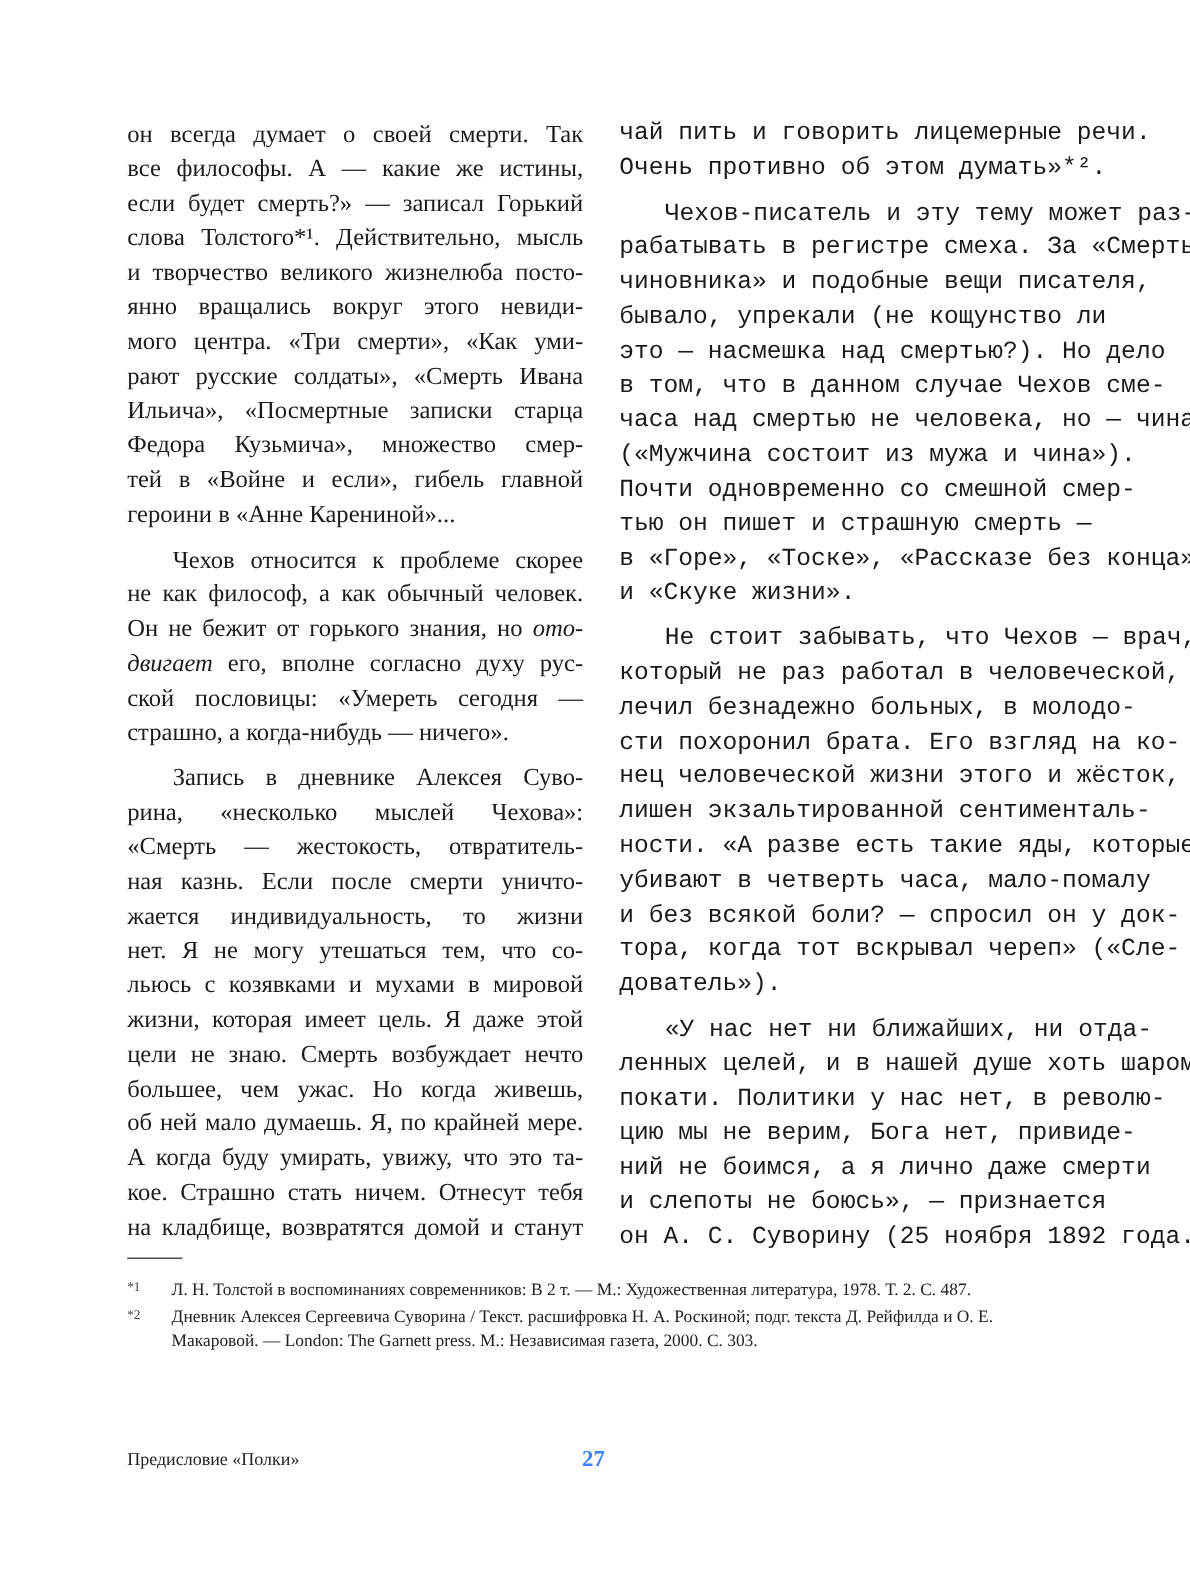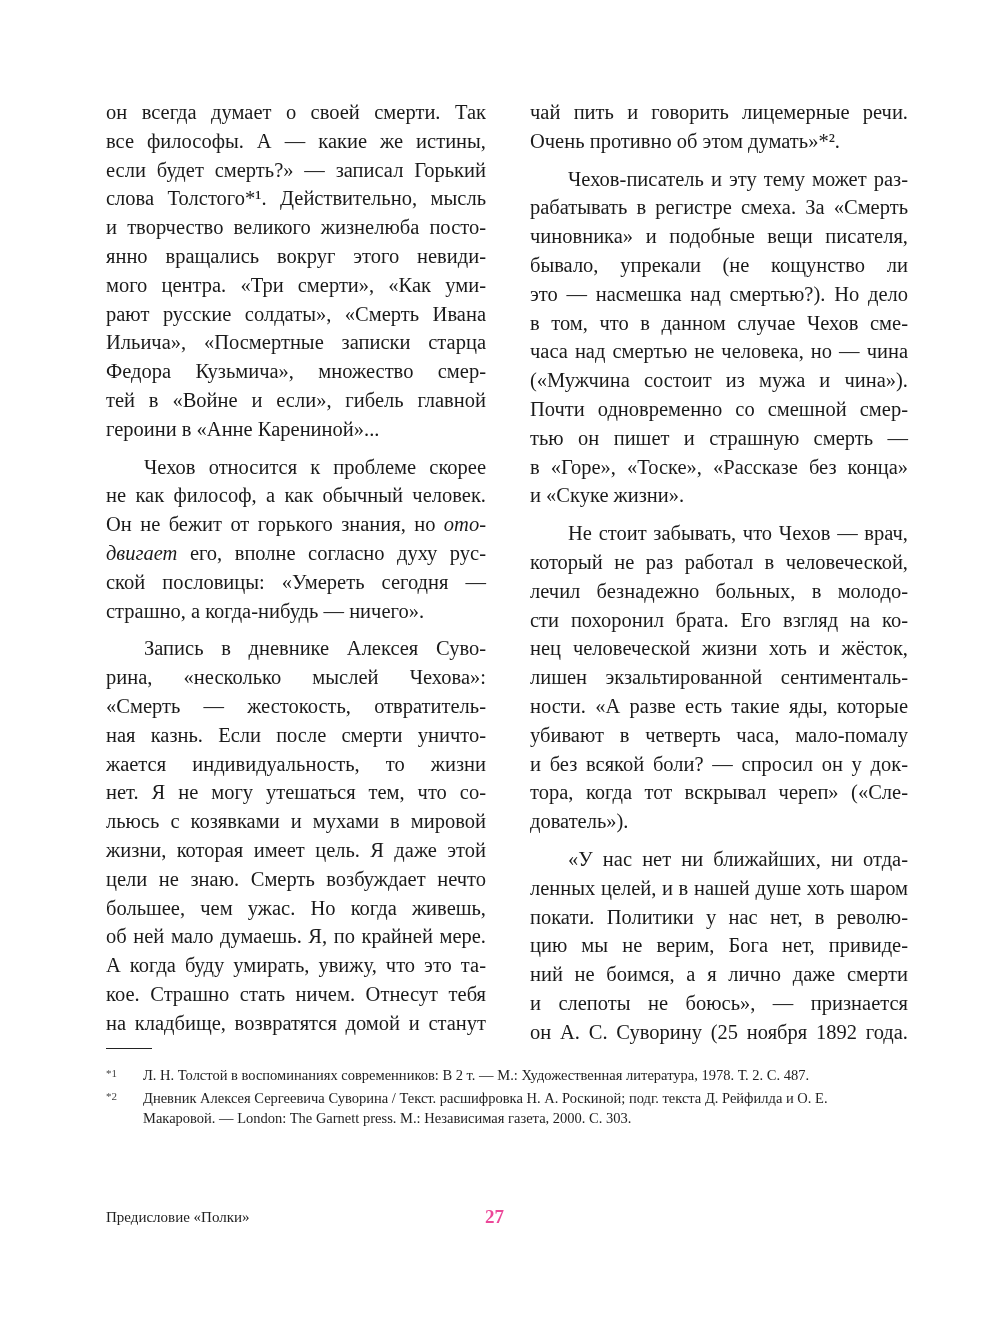--- a/index.html
+++ b/index.html
@@ -1,32 +1,32 @@
 <!DOCTYPE html>
 <html><head>
 <meta charset="utf-8">
 <style>
   html, body { margin: 0; padding: 0; background: #ffffff; }
   body { width: 992px; height: 1329px; position: relative; overflow: hidden;
          font-family: "Liberation Serif", "DejaVu Serif", serif; color: #1a1a1a; }
   .col { position: absolute; top: 98px; }
   .col-left { left: 106px; width: 380px; }
-  .col-right { left: 530px; width: 378px; }
+  .col-right { left: 516px; width: 378px; font-family: Liberation Mono, monospace; }
   .line { height: 28.8px; line-height: 28.8px; font-size: 20.5px;
           text-align: justify; text-align-last: justify; white-space: nowrap; overflow: visible; }
   .line.last { text-align-last: left; }
   .line.indent { padding-left: 38px; }
   .line.gap { margin-top: 9px; }
   .line span { display: inline; }
   .fn-rule { position: absolute; left: 106px; top: 1048px; width: 46px; height: 1px; background: #222; }
   .footnotes { position: absolute; left: 106px; top: 1065px; width: 790px; font-size: 14.5px; line-height: 20.5px; color: #222; }
   .fn { position: relative; padding-left: 37px; margin-bottom: 2px; }
   .fn-mark { position: absolute; left: 0; top: -2px; font-size: 11px; color: #444; }
   .footer-title { position: absolute; left: 106px; top: 1209px; font-size: 15px; color: #222; }
-  .page-num { position: absolute; left: 485px; top: 1206px; font-weight: bold; font-size: 19px; color: #ec4899; }
+  .page-num { position: absolute; left: 485px; top: 1206px; font-weight: bold; font-size: 19px; color: #3b82f6; }
   em.it { font-style: italic; }
 </style>
 </head>
 <body>
 
 <div class="col col-left">
   <div class="line">он всегда думает о своей смерти. Так</div>
   <div class="line">все философы. А — какие же истины,</div>
   <div class="line">если будет смерть?» — записал Горький</div>
   <div class="line">слова Толстого*¹. Действительно, мысль</div>
@@ -80,21 +80,21 @@
   <div class="line">(«Мужчина состоит из мужа и чина»).</div>
   <div class="line">Почти одновременно со смешной смер-</div>
   <div class="line">тью он пишет и страшную смерть —</div>
   <div class="line">в «Горе», «Тоске», «Рассказе без конца»</div>
   <div class="line last">и «Скуке жизни».</div>
 
   <div class="line indent gap">Не стоит забывать, что Чехов — врач,</div>
   <div class="line">который не раз работал в человеческой,</div>
   <div class="line">лечил безнадежно больных, в молодо-</div>
   <div class="line">сти похоронил брата. Его взгляд на ко-</div>
-  <div class="line">нец человеческой жизни хоть и жёсток,</div>
+  <div class="line">нец человеческой жизни этого и жёсток,</div>
   <div class="line">лишен экзальтированной сентименталь-</div>
   <div class="line">ности. «А разве есть такие яды, которые</div>
   <div class="line">убивают в четверть часа, мало-помалу</div>
   <div class="line">и без всякой боли? — спросил он у док-</div>
   <div class="line">тора, когда тот вскрывал череп» («Сле-</div>
   <div class="line last">дователь»).</div>
 
   <div class="line indent gap">«У нас нет ни ближайших, ни отда-</div>
   <div class="line">ленных целей, и в нашей душе хоть шаром</div>
   <div class="line">покати. Политики у нас нет, в револю-</div>

